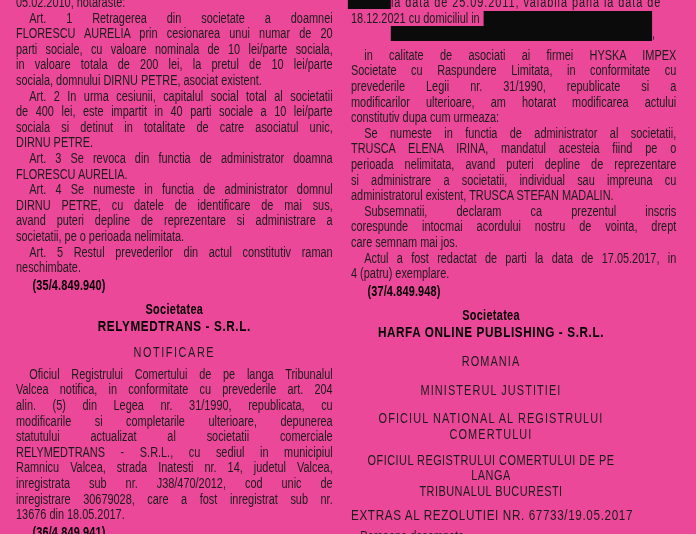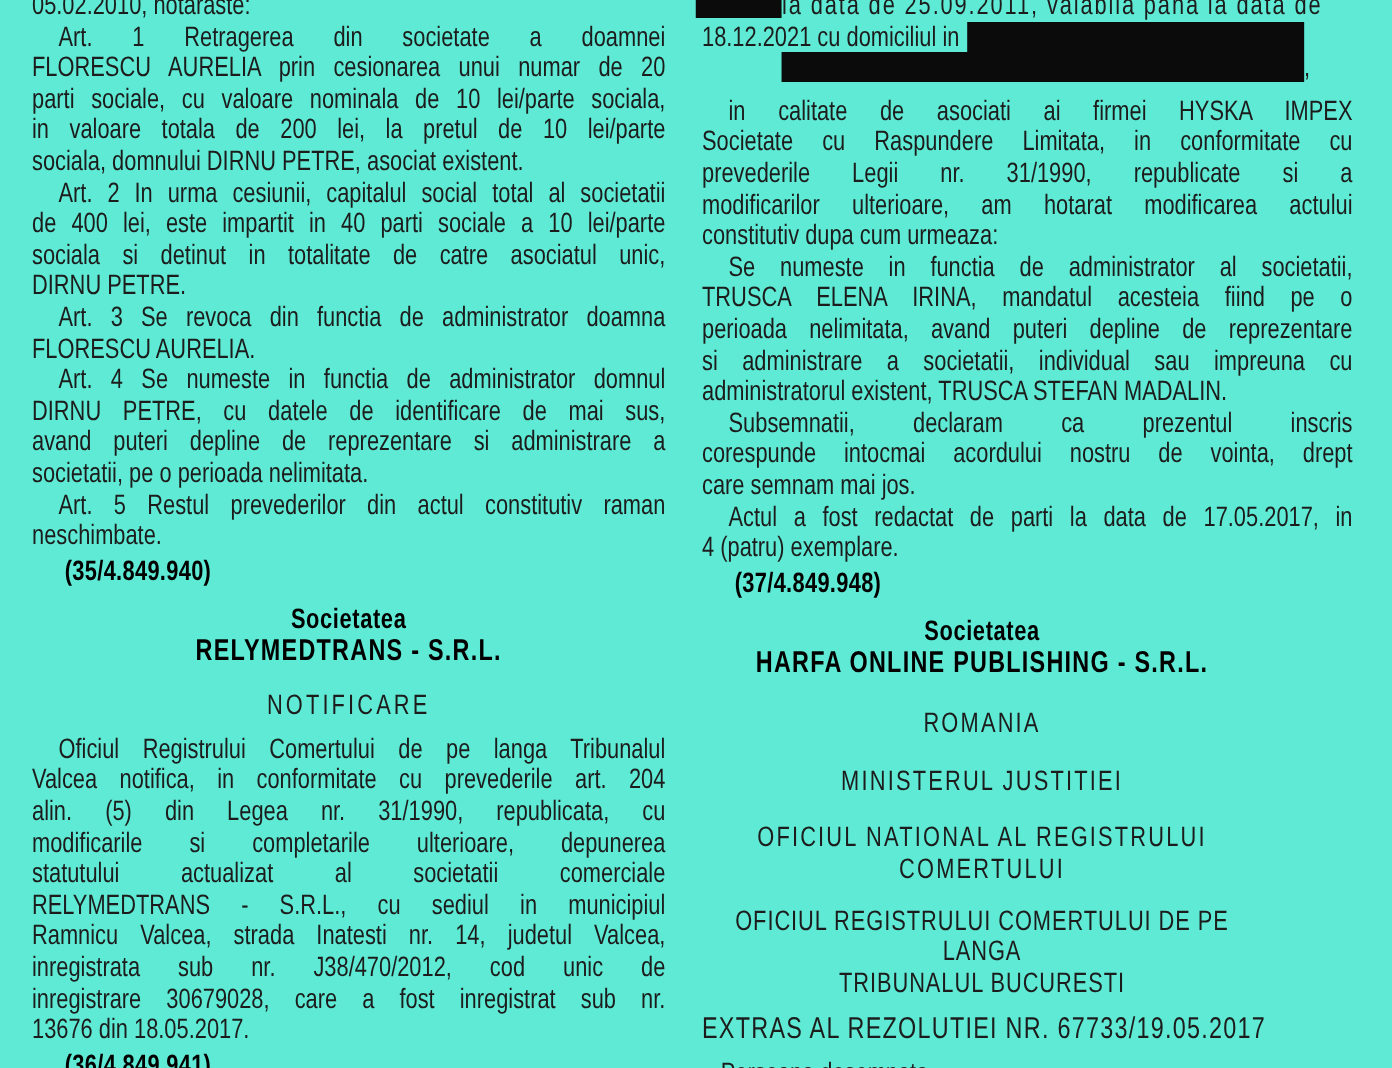--- a/index.html
+++ b/index.html
@@ -2,21 +2,21 @@
 <html><head>
 <meta charset="utf-8">
 <style>
   html,body{margin:0;padding:0;}
   body{
     width:696px;height:534px;overflow:hidden;background:#ffffff;
     font-family:"Liberation Sans","DejaVu Sans",sans-serif;
   }
   #page{
     position:absolute;left:0;top:0;width:696px;height:534px;
-    overflow:hidden;background:#5eead4;color:#1c1c1c;
+    overflow:hidden;background:#ec4899;color:#1c1c1c;
   }
   .col{
     position:absolute;top:-5px;
     font-size:14px;line-height:15.6px;
     transform:scaleX(0.78);transform-origin:0 0;
   }
   #col-left{left:16px;width:406px;}
   #col-right{left:351px;width:417px;}
 
   .pwrap{margin:0;}

